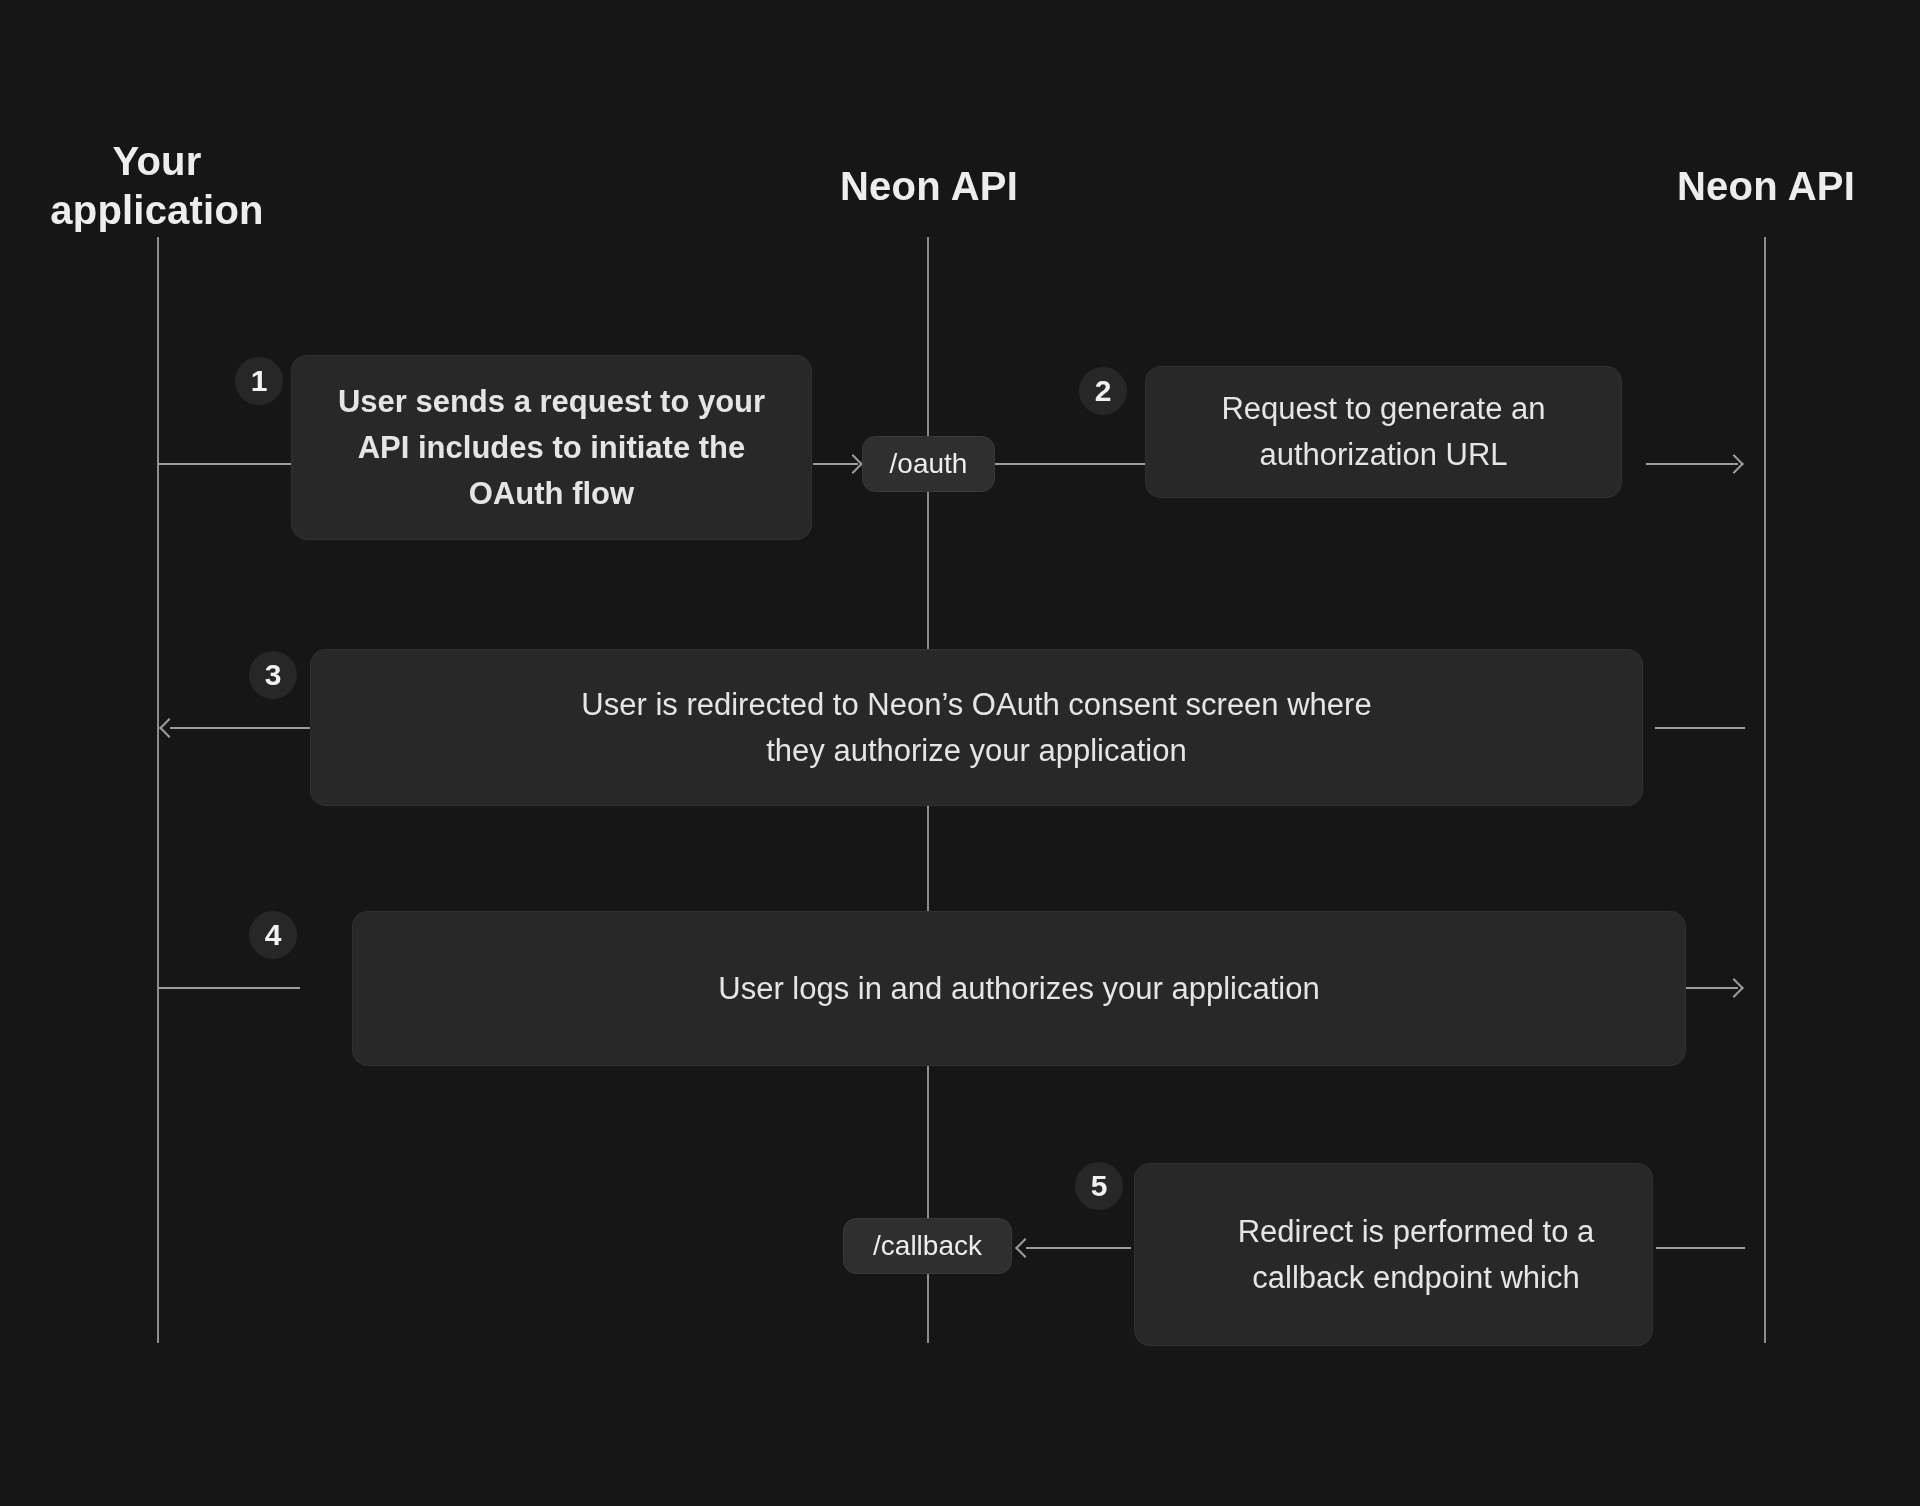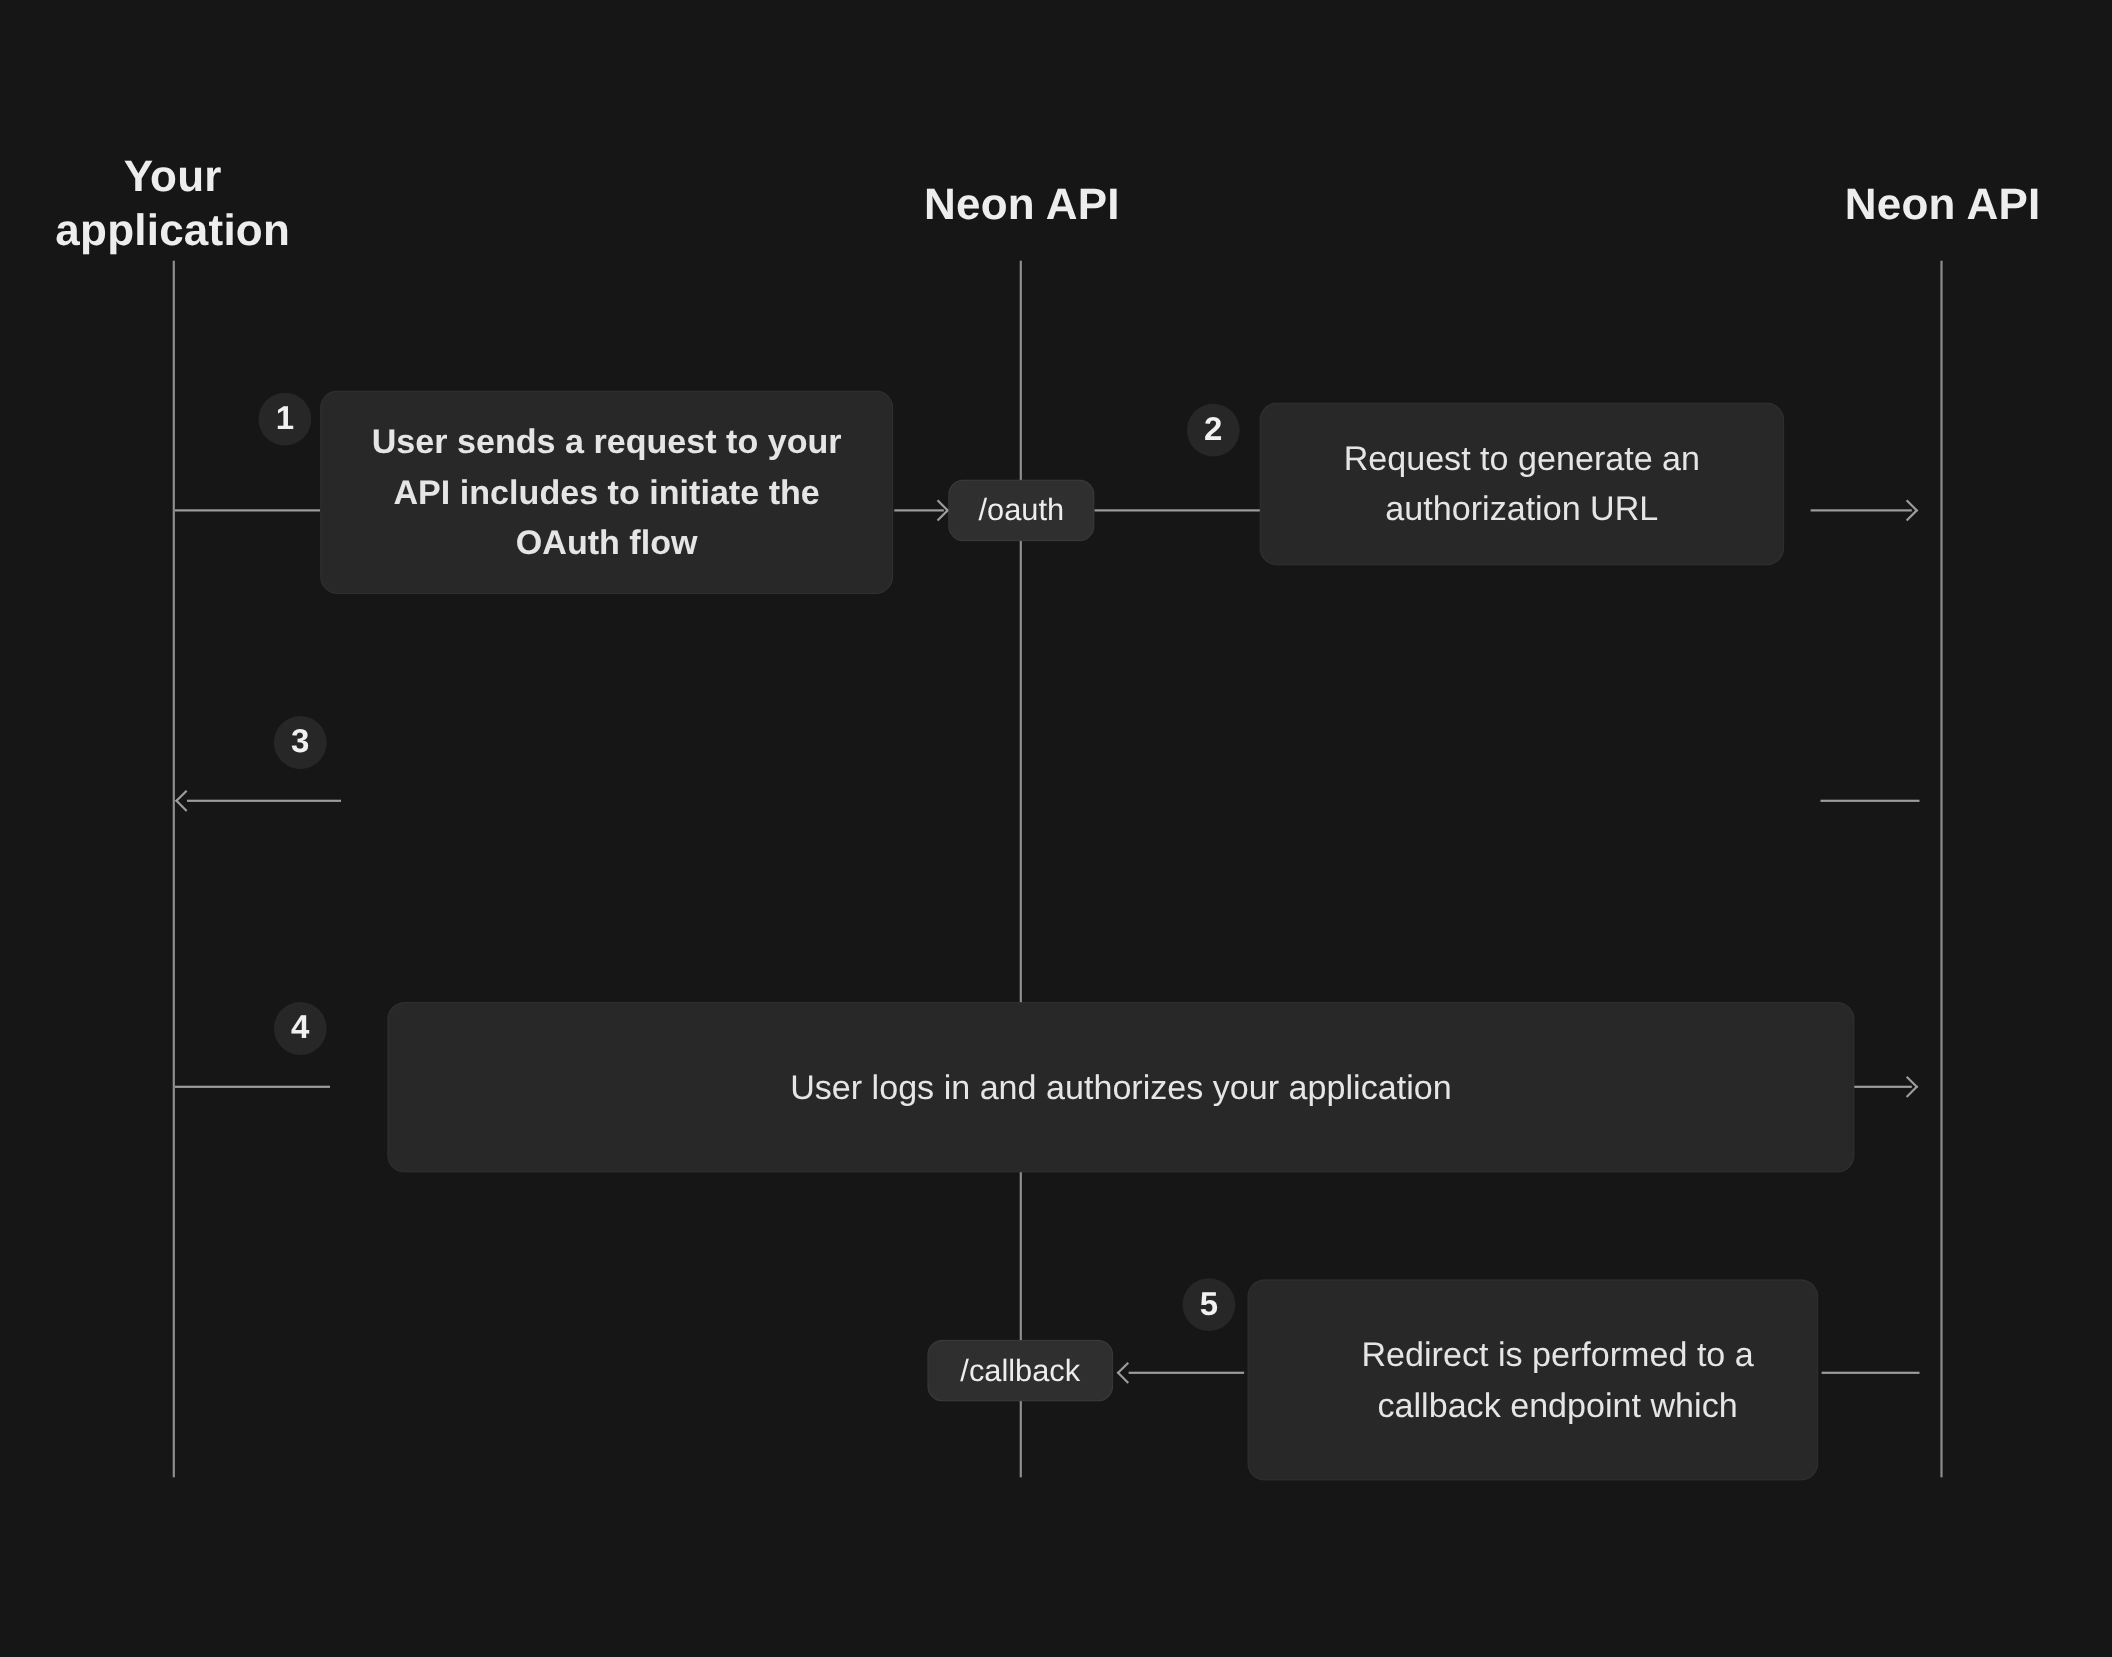--- a/index.html
+++ b/index.html
@@ -70,26 +70,30 @@
   <div class="badge" style="left:235px;top:357px;">1</div>
   <div class="msg-box" style="left:291px;top:355px;width:521px;height:185px;font-weight:bold;">
     <div class="box-line">User sends a request to your</div>
     <div class="box-line">API includes to initiate the</div>
     <div class="box-line">OAuth flow</div>
   </div>
 
   <div class="pill" style="left:862px;top:436px;width:133px;height:56px;">/oauth</div>
 
   <div class="badge" style="left:1079px;top:367px;">2</div>
-  <div class="msg-box" style="left:1145px;top:366px;width:477px;height:148px;">
+  <div class="msg-box" style="left:1145px;top:366px;width:477px;height:132px;">
     <div class="box-line">Request to generate an</div>
     <div class="box-line">authorization URL</div>
   </div>
 
   <div class="badge" style="left:249px;top:651px;">3</div>
+  <div class="msg-box" style="left:310px;top:649px;width:1333px;height:157px;">
+    <div class="box-line">User is redirected to Neon’s OAuth consent screen where</div>
+    <div class="box-line">they authorize your application</div>
+  </div>
 
   <div class="badge" style="left:249px;top:911px;">4</div>
   <div class="msg-box" style="left:310px;top:911px;width:1334px;height:155px;margin-left:42px;">
     <div class="box-line">User logs in and authorizes your application</div>
   </div>
 
   <div class="pill" style="left:843px;top:1218px;width:169px;height:56px;">/callback</div>
 
   <div class="badge" style="left:1075px;top:1162px;">5</div>
   <div class="msg-box" style="left:1134px;top:1163px;width:519px;height:183px;padding-left:45px;">

